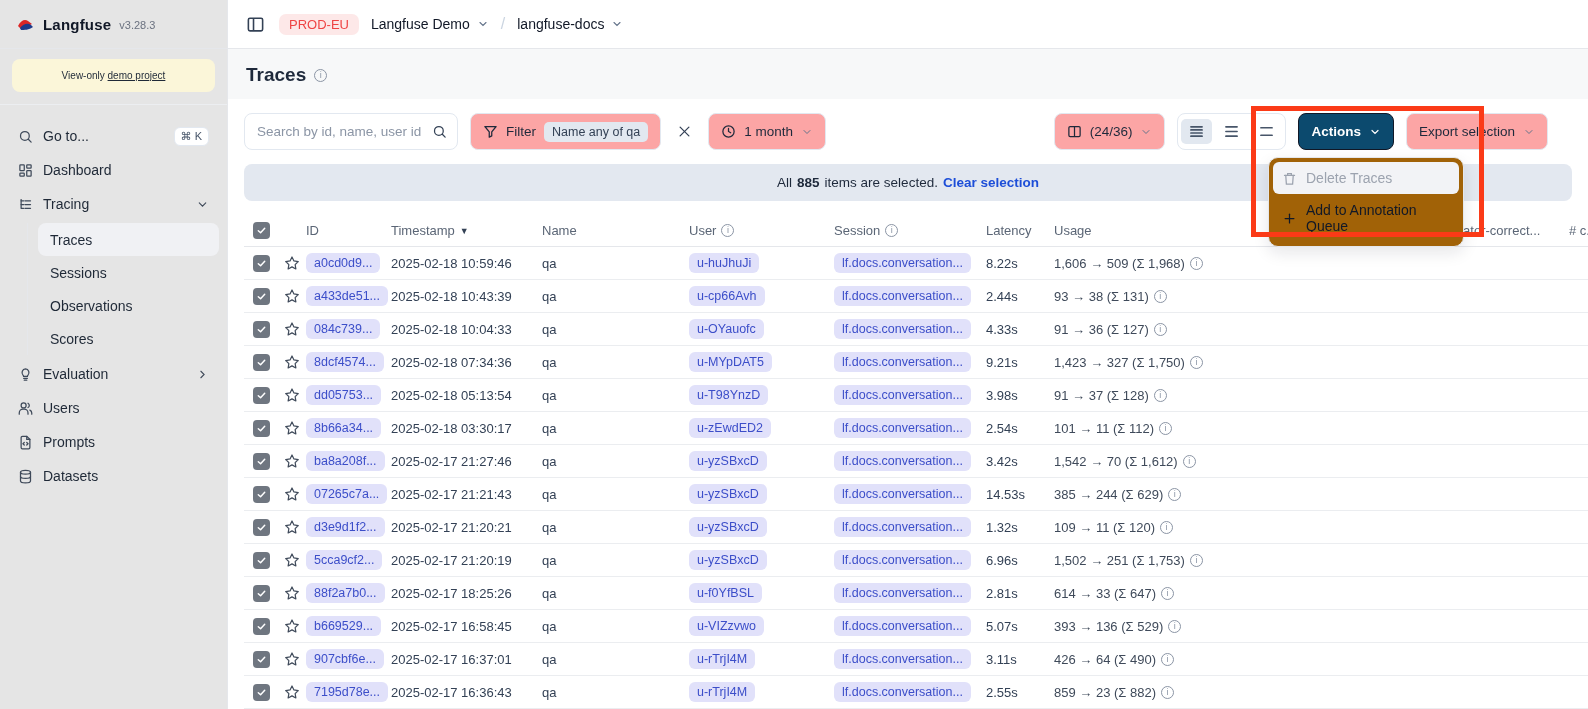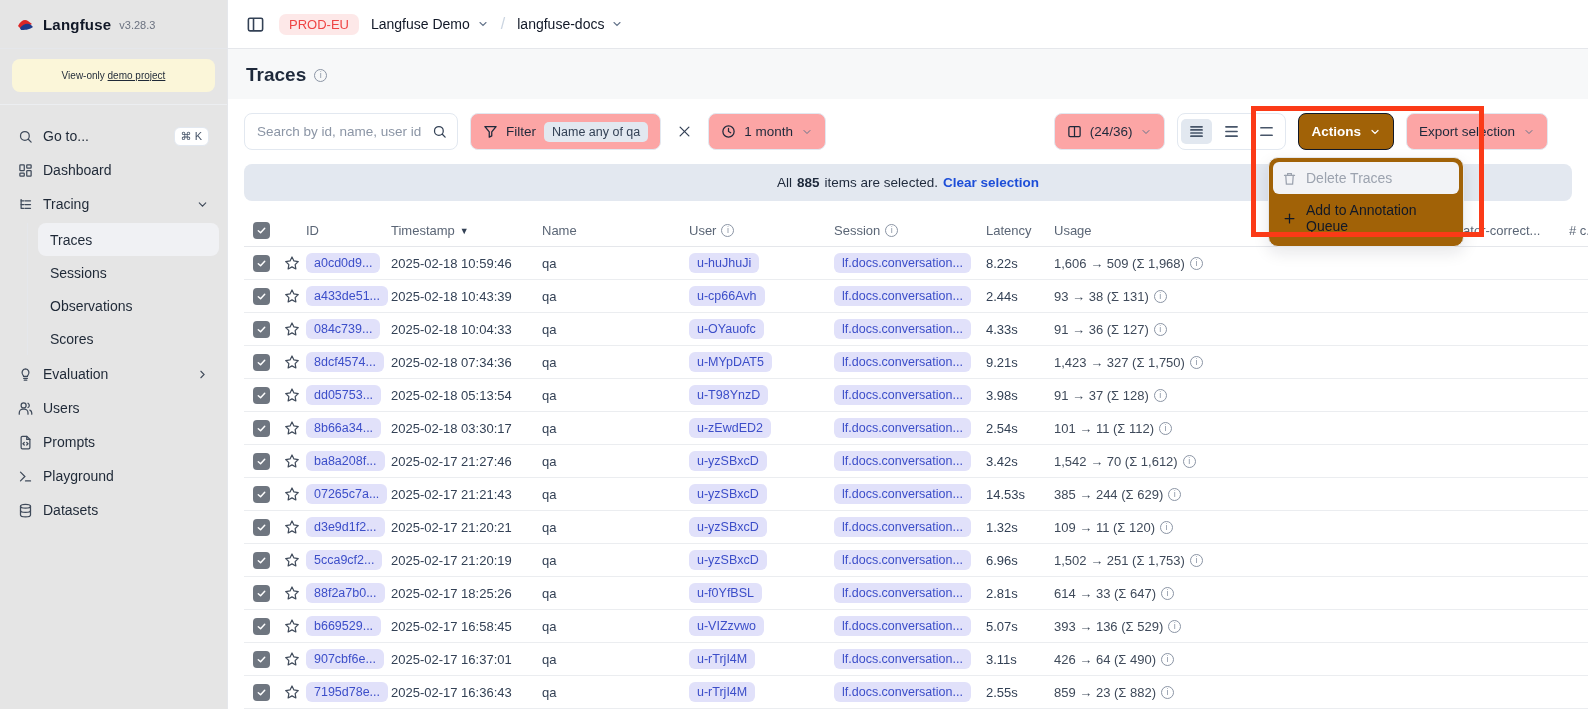--- a/index.html
+++ b/index.html
@@ -46,21 +46,21 @@
   .search-box input { border:none; outline:none; flex:1; font-size:13.5px; font-family:inherit; color:#1e293b; min-width:0; background:transparent; }
   .search-box input::placeholder { color:#8b95a5; }
   .btn { height:37px; display:inline-flex; align-items:center; gap:8px; border:1px solid #e2e8f0; background:#fca5a5;
     border-radius:8px; padding:0 12px; font-size:13.5px; font-family:inherit; color:#1e293b; cursor:pointer; white-space:nowrap; }
   .chip { background:#e2e8f0; border-radius:5px; font-size:12.5px; padding:3px 8px; color:#334155; }
   .xbtn { border:none; background:none; cursor:pointer; color:#334155; padding:4px; }
   .right-cluster { margin-left:auto; display:flex; align-items:flex-end; gap:12px; }
   .toggle-group { height:37px; border:1px solid #e2e8f0; border-radius:8px; display:flex; align-items:center; padding:3px; gap:4px; }
   .toggle-group button { border:none; background:none; border-radius:5px; padding:6px 8px; cursor:pointer; color:#475569; }
   .toggle-group button.sel { background:#e2e8f0; }
-  .btn-dark { background:#a16207; border-color:#111827; color:#fff; font-weight:600; }
+  .btn-dark { background:#0c4a6e; border-color:#111827; color:#fff; font-weight:600; }
 
   .sel-banner { margin:14px 16px 0; height:37px; background:#e3e8f0; border-radius:8px; display:flex; align-items:center; justify-content:center; gap:5px; font-size:13.5px; color:#1e293b; }
   .sel-banner b { font-weight:700; }
   .sel-banner a { color:#1d4ed8; font-weight:600; cursor:pointer; text-decoration:none; }
 
   
   .table { margin-left:16px; margin-top:14px; }
   .trow { display:grid; grid-template-columns:34px 28px 85px 151px 147px 145px 152px 68px 215px 150px 150px 1fr;
     align-items:center; height:33px; border-bottom:1px solid #ebedf0; font-size:13px; color:#334155; }
   .trow.head { border-bottom:1px solid #e5e7eb; color:#5b6676; font-weight:500; height:32px; }
@@ -189,29 +189,20 @@
       <div class="nav-item">
         <span class="icon">
             <svg width="15" height="15" viewBox="0 0 24 24" fill="none" stroke="currentColor" stroke-width="2" stroke-linecap="round">
               <path d="M14 2H7a2 2 0 0 0-2 2v16a2 2 0 0 0 2 2h10a2 2 0 0 0 2-2V7z"></path>
               <path d="M14 2v5h5"></path>
               <path d="M10 12l-2 2 2 2"></path>
               <path d="M14 12l2 2-2 2"></path>
             </svg>
           </span>
         <span class="lbl">Prompts</span>
-      </div>
-      <div class="nav-item">
-        <span class="icon">
-            <svg width="15" height="15" viewBox="0 0 24 24" fill="none" stroke="currentColor" stroke-width="2" stroke-linecap="round">
-              <polyline points="4 5 11 12 4 19"></polyline>
-              <line x1="12" y1="19" x2="20" y2="19"></line>
-            </svg>
-          </span>
-        <span class="lbl">Playground</span>
       </div>
       <div class="nav-item">
         <span class="icon">
             <svg width="15" height="15" viewBox="0 0 24 24" fill="none" stroke="currentColor" stroke-width="2" stroke-linecap="round">
               <ellipse cx="12" cy="5" rx="8" ry="3"></ellipse>
               <path d="M4 5v7c0 1.7 3.6 3 8 3s8-1.3 8-3V5"></path>
               <path d="M4 12v7c0 1.7 3.6 3 8 3s8-1.3 8-3v-7"></path>
             </svg>
           </span>
         <span class="lbl">Datasets</span>

